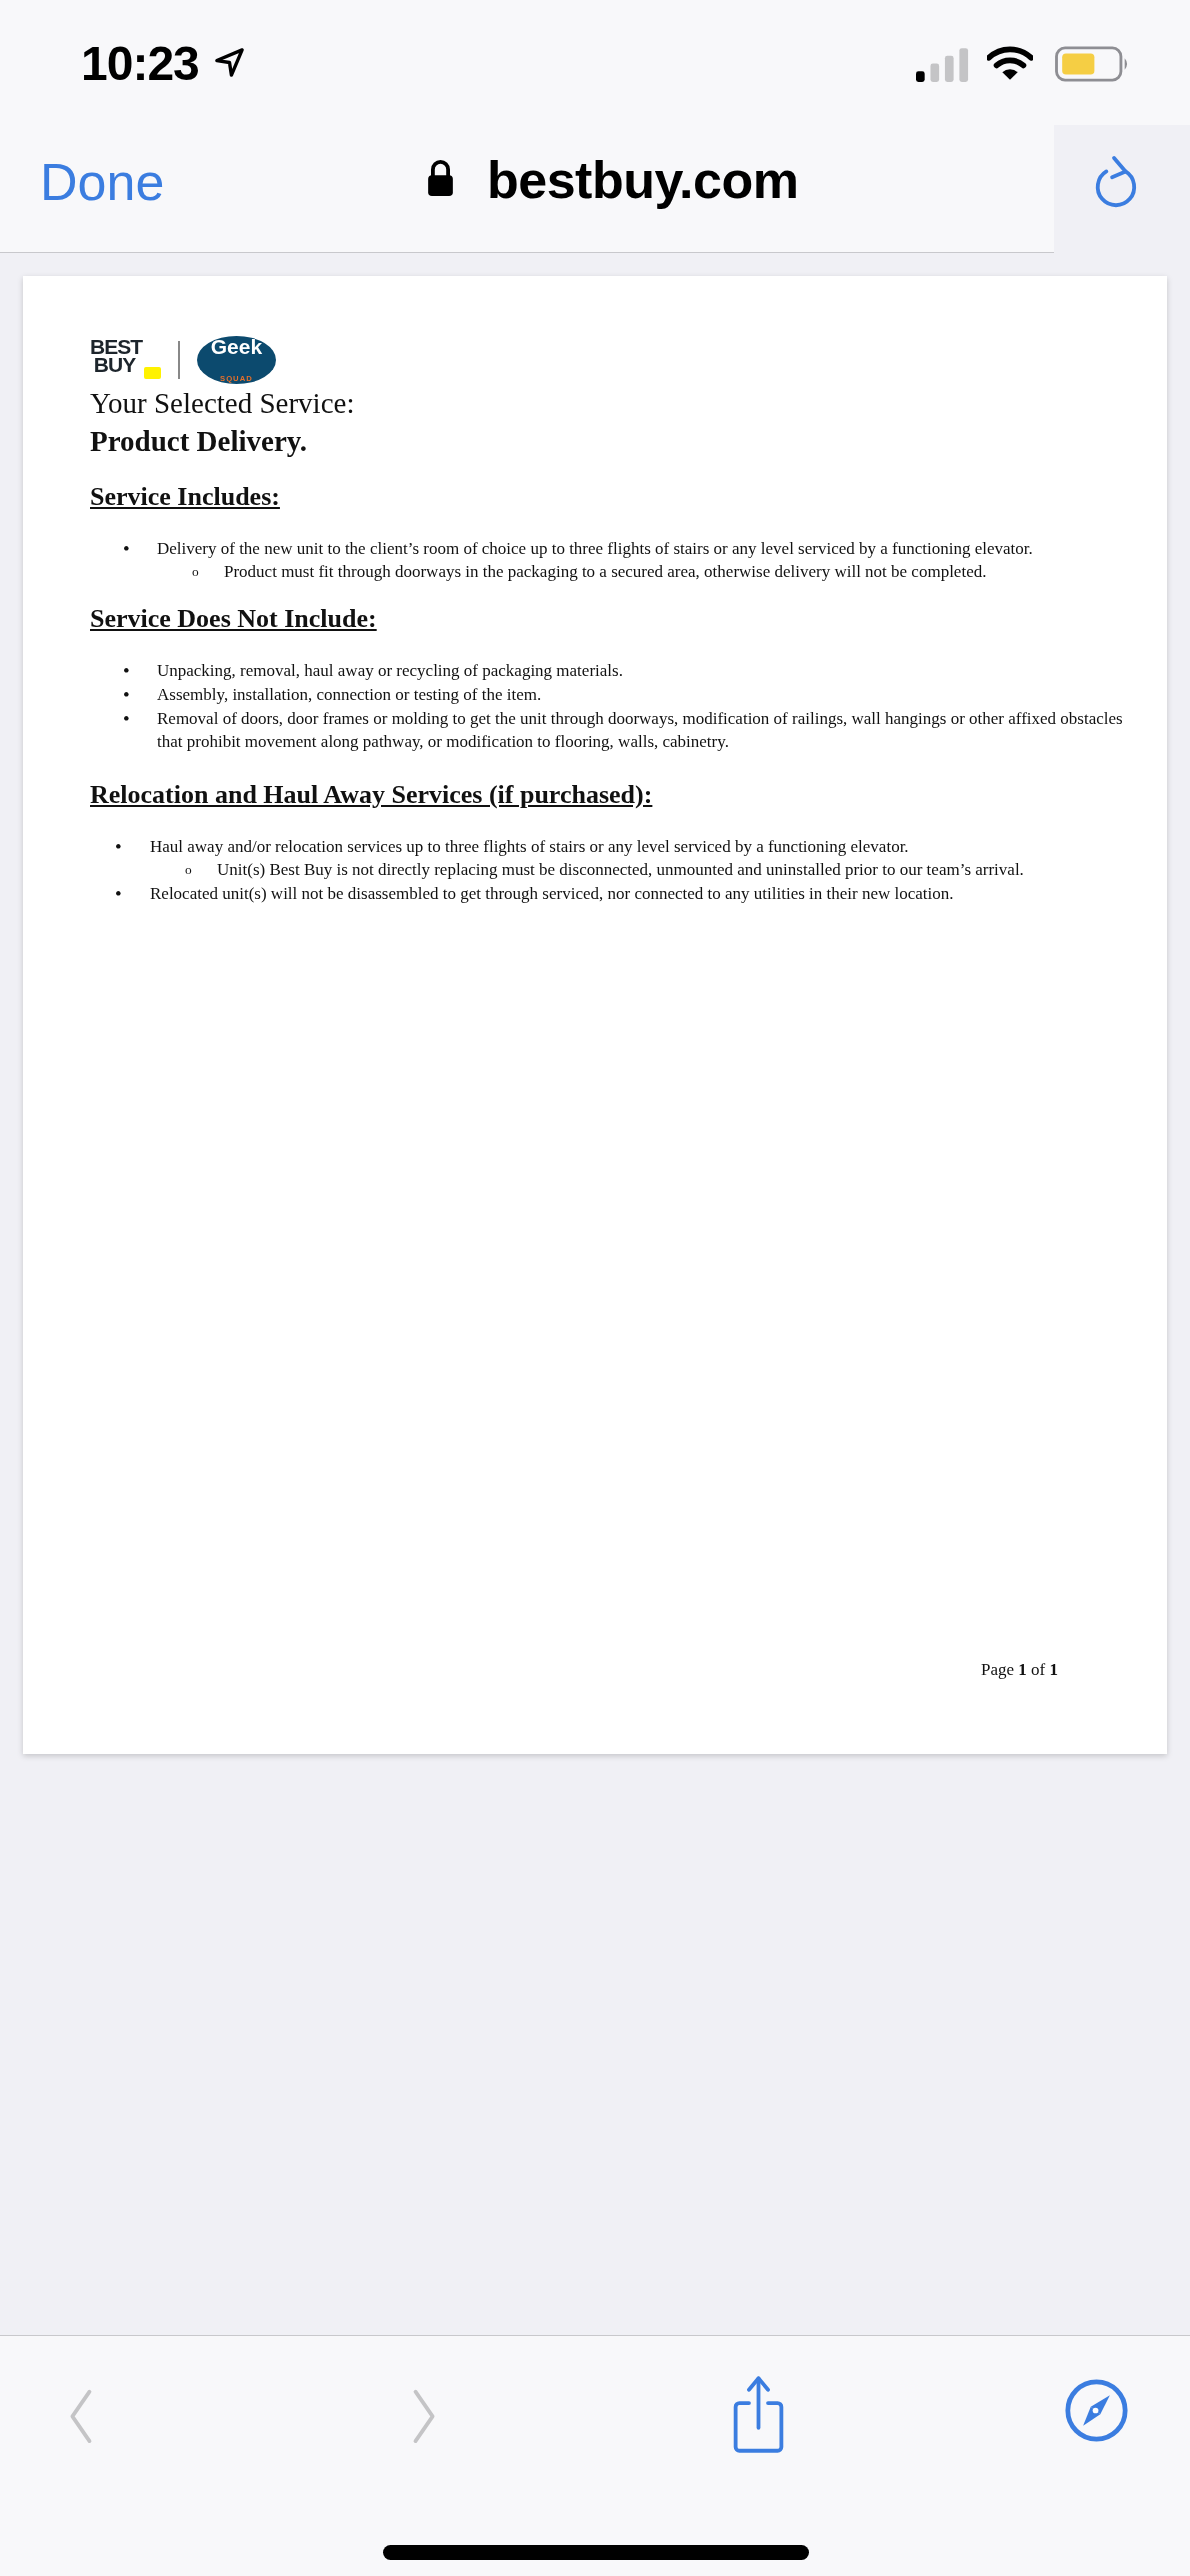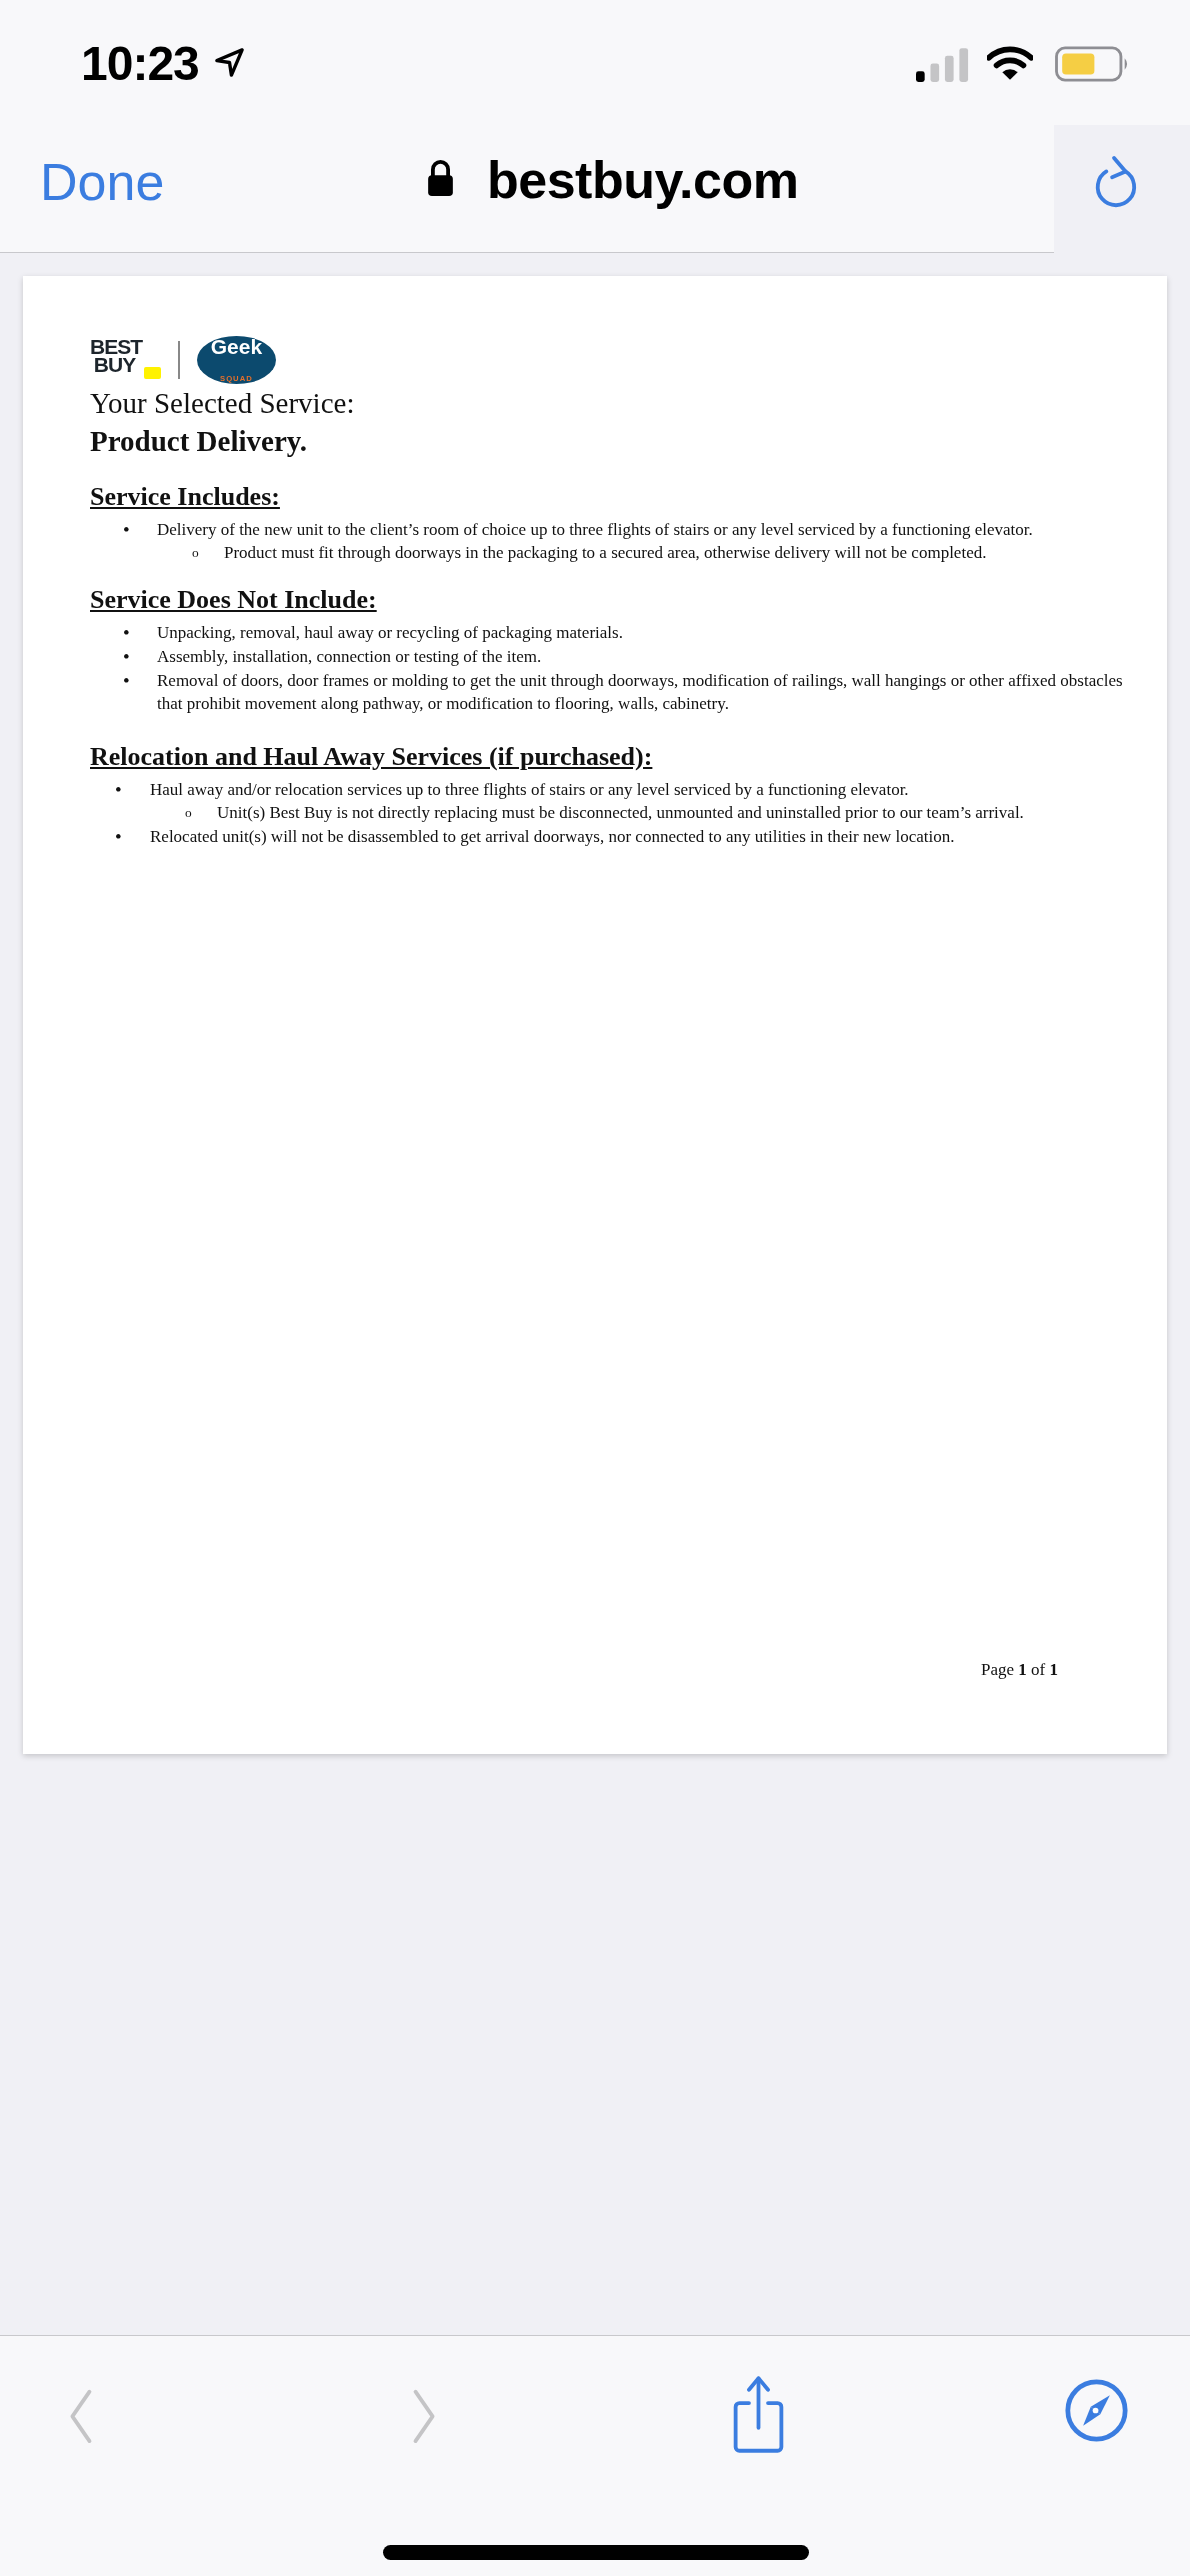--- a/index.html
+++ b/index.html
@@ -27,21 +27,21 @@
   .bb-logo { position: relative; width: 67px; height: 44px; font-family: "Liberation Sans", sans-serif; font-weight: 900; font-size: 21px; line-height: 18px; color: #1d252c; letter-spacing: -1px; }
   .bb-tag { position: absolute; left: 54px; top: 29px; width: 17px; height: 11.5px; background: #fff200; border-radius: 1.9px; }
   .logo-div { width: 1.9px; height: 38px; background: #888; margin: 0 17px 0 21px; }
   .geek { width: 79px; height: 48px; background: #0c4a6e; border-radius: 50%; display: flex; flex-direction: column; align-items: center; justify-content: space-between; }
   .geek-t { color: #fff; font-family: "Liberation Sans", sans-serif; font-weight: 700; font-size: 21px; line-height: 21px; }
   .geek-s { color: #e5702b; font-family: "Liberation Sans", sans-serif; font-weight: 700; font-size: 7.7px; letter-spacing: 1px; line-height: 8.6px; }
 
   .sel-label { font-size: 29px; margin-top: 0px; line-height: 35px; }
   .sel-value { font-size: 29px; font-weight: bold; line-height: 40px; }
   .sec-head { font-size: 26px; font-weight: bold; text-decoration: underline; margin-top: 21px; line-height: 29px; }
-  ul.l1 { list-style: none; margin-top: 7px; }
+  ul.l1 { list-style: none; margin-top: 26px; }
   ul.l1 > li { position: relative; padding-left: 67px; font-size: 17px; line-height: 23px; margin-bottom: 1px; }
   ul.l1 > li::before { content: "\2022"; position: absolute; left: 33px; top: 0; font-size: 19px; }
   ul.l2 { list-style: none; }
   ul.l2 > li { position: relative; padding-left: 67px; font-size: 17px; line-height: 23px; }
   ul.l2 > li::before { content: "o"; position: absolute; left: 35px; top: 0; font-size: 13.4px; }
   .sec3 ul.l1 > li { padding-left: 60px; }
   .sec3 ul.l1 > li::before { left: 25px; }
   .sec3 ul.l2 > li { padding-left: 67px; }
   .sec3 ul.l2 > li::before { left: 35px; }
 
@@ -144,21 +144,21 @@
       </div>
 
       <div class="sec sec3" style="margin-top:27px">
         <div class="sec-head">Relocation and Haul Away Services (if purchased):</div>
         <ul class="l1">
           <li><span>Haul away and/or relocation services up to three flights of stairs or any level serviced by a functioning elevator.</span>
             <ul class="l2">
               <li>Unit(s) Best Buy is not directly replacing must be disconnected, unmounted and uninstalled prior to our team’s arrival.</li>
             </ul>
           </li>
-          <li>Relocated unit(s) will not be disassembled to get arrival doorways, nor connected to any utilities in their new location.</li>
+          <li>Relocated unit(s) will not be disassembled to get through serviced, nor connected to any utilities in their new location.</li>
         </ul>
       </div>
     </div>
 
     <div class="pager">
       <span>Page</span>
       <b>1</b>
       <span>of</span>
       <b>1</b>
     </div>

